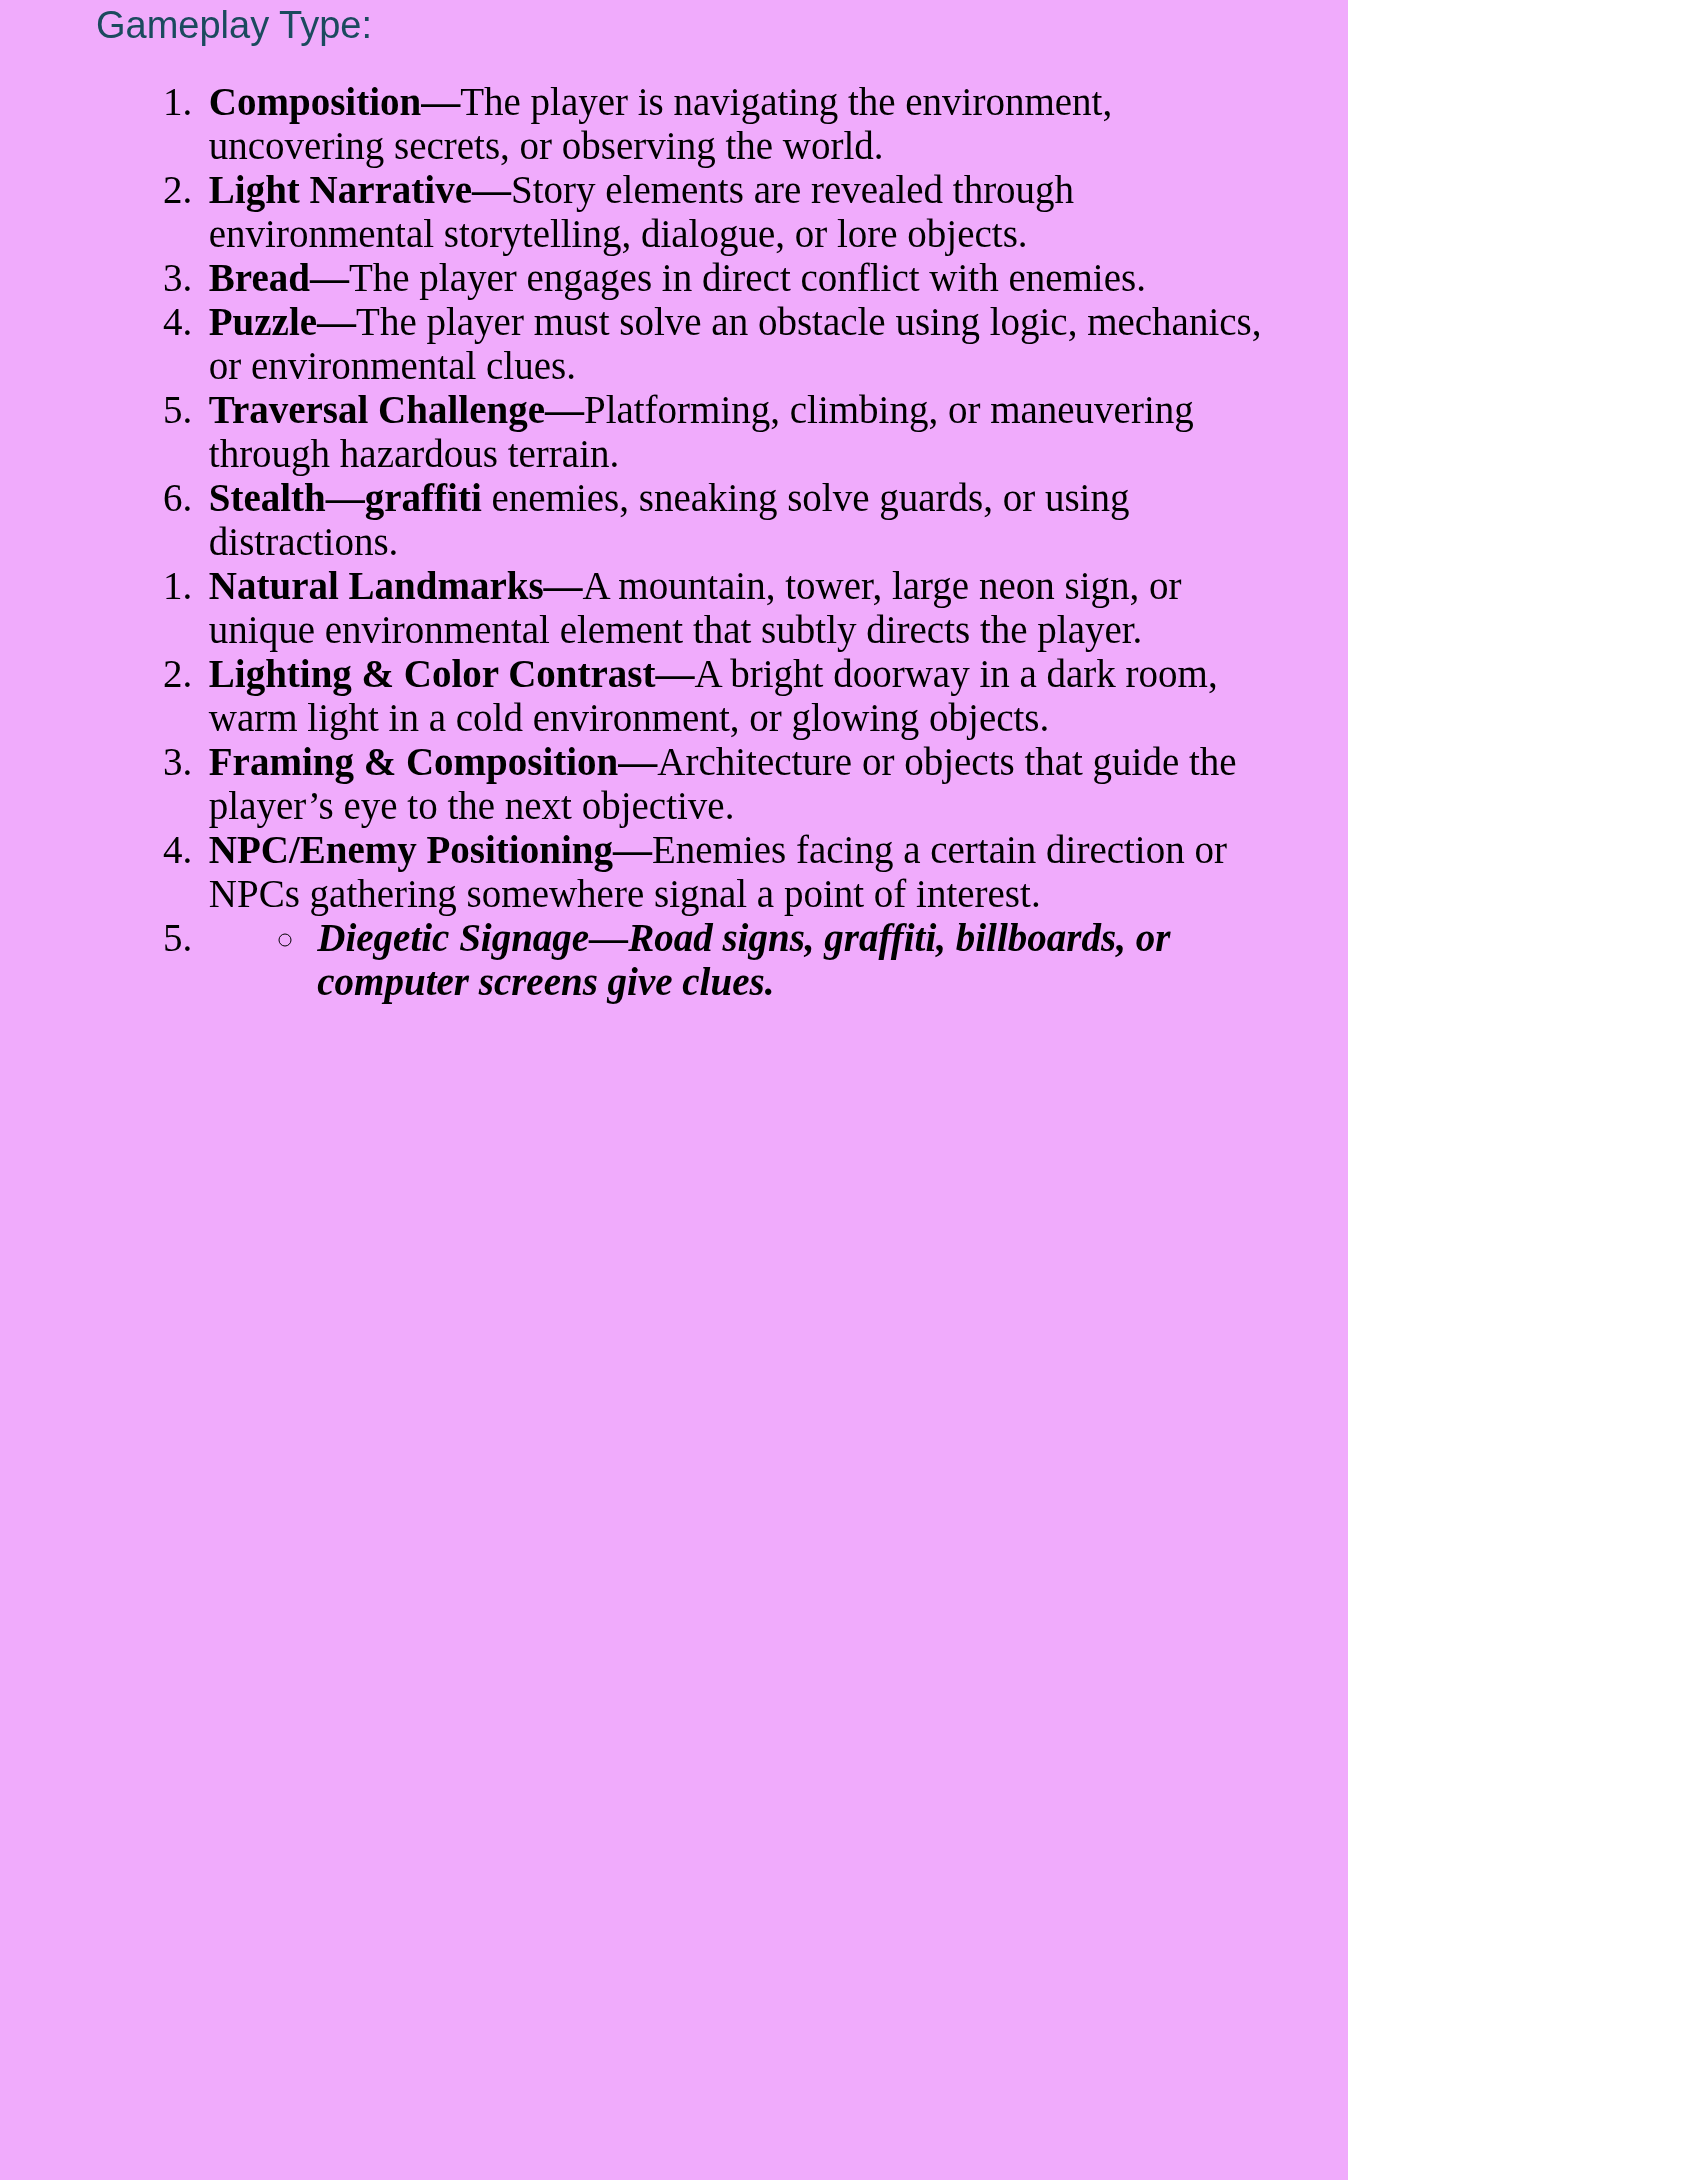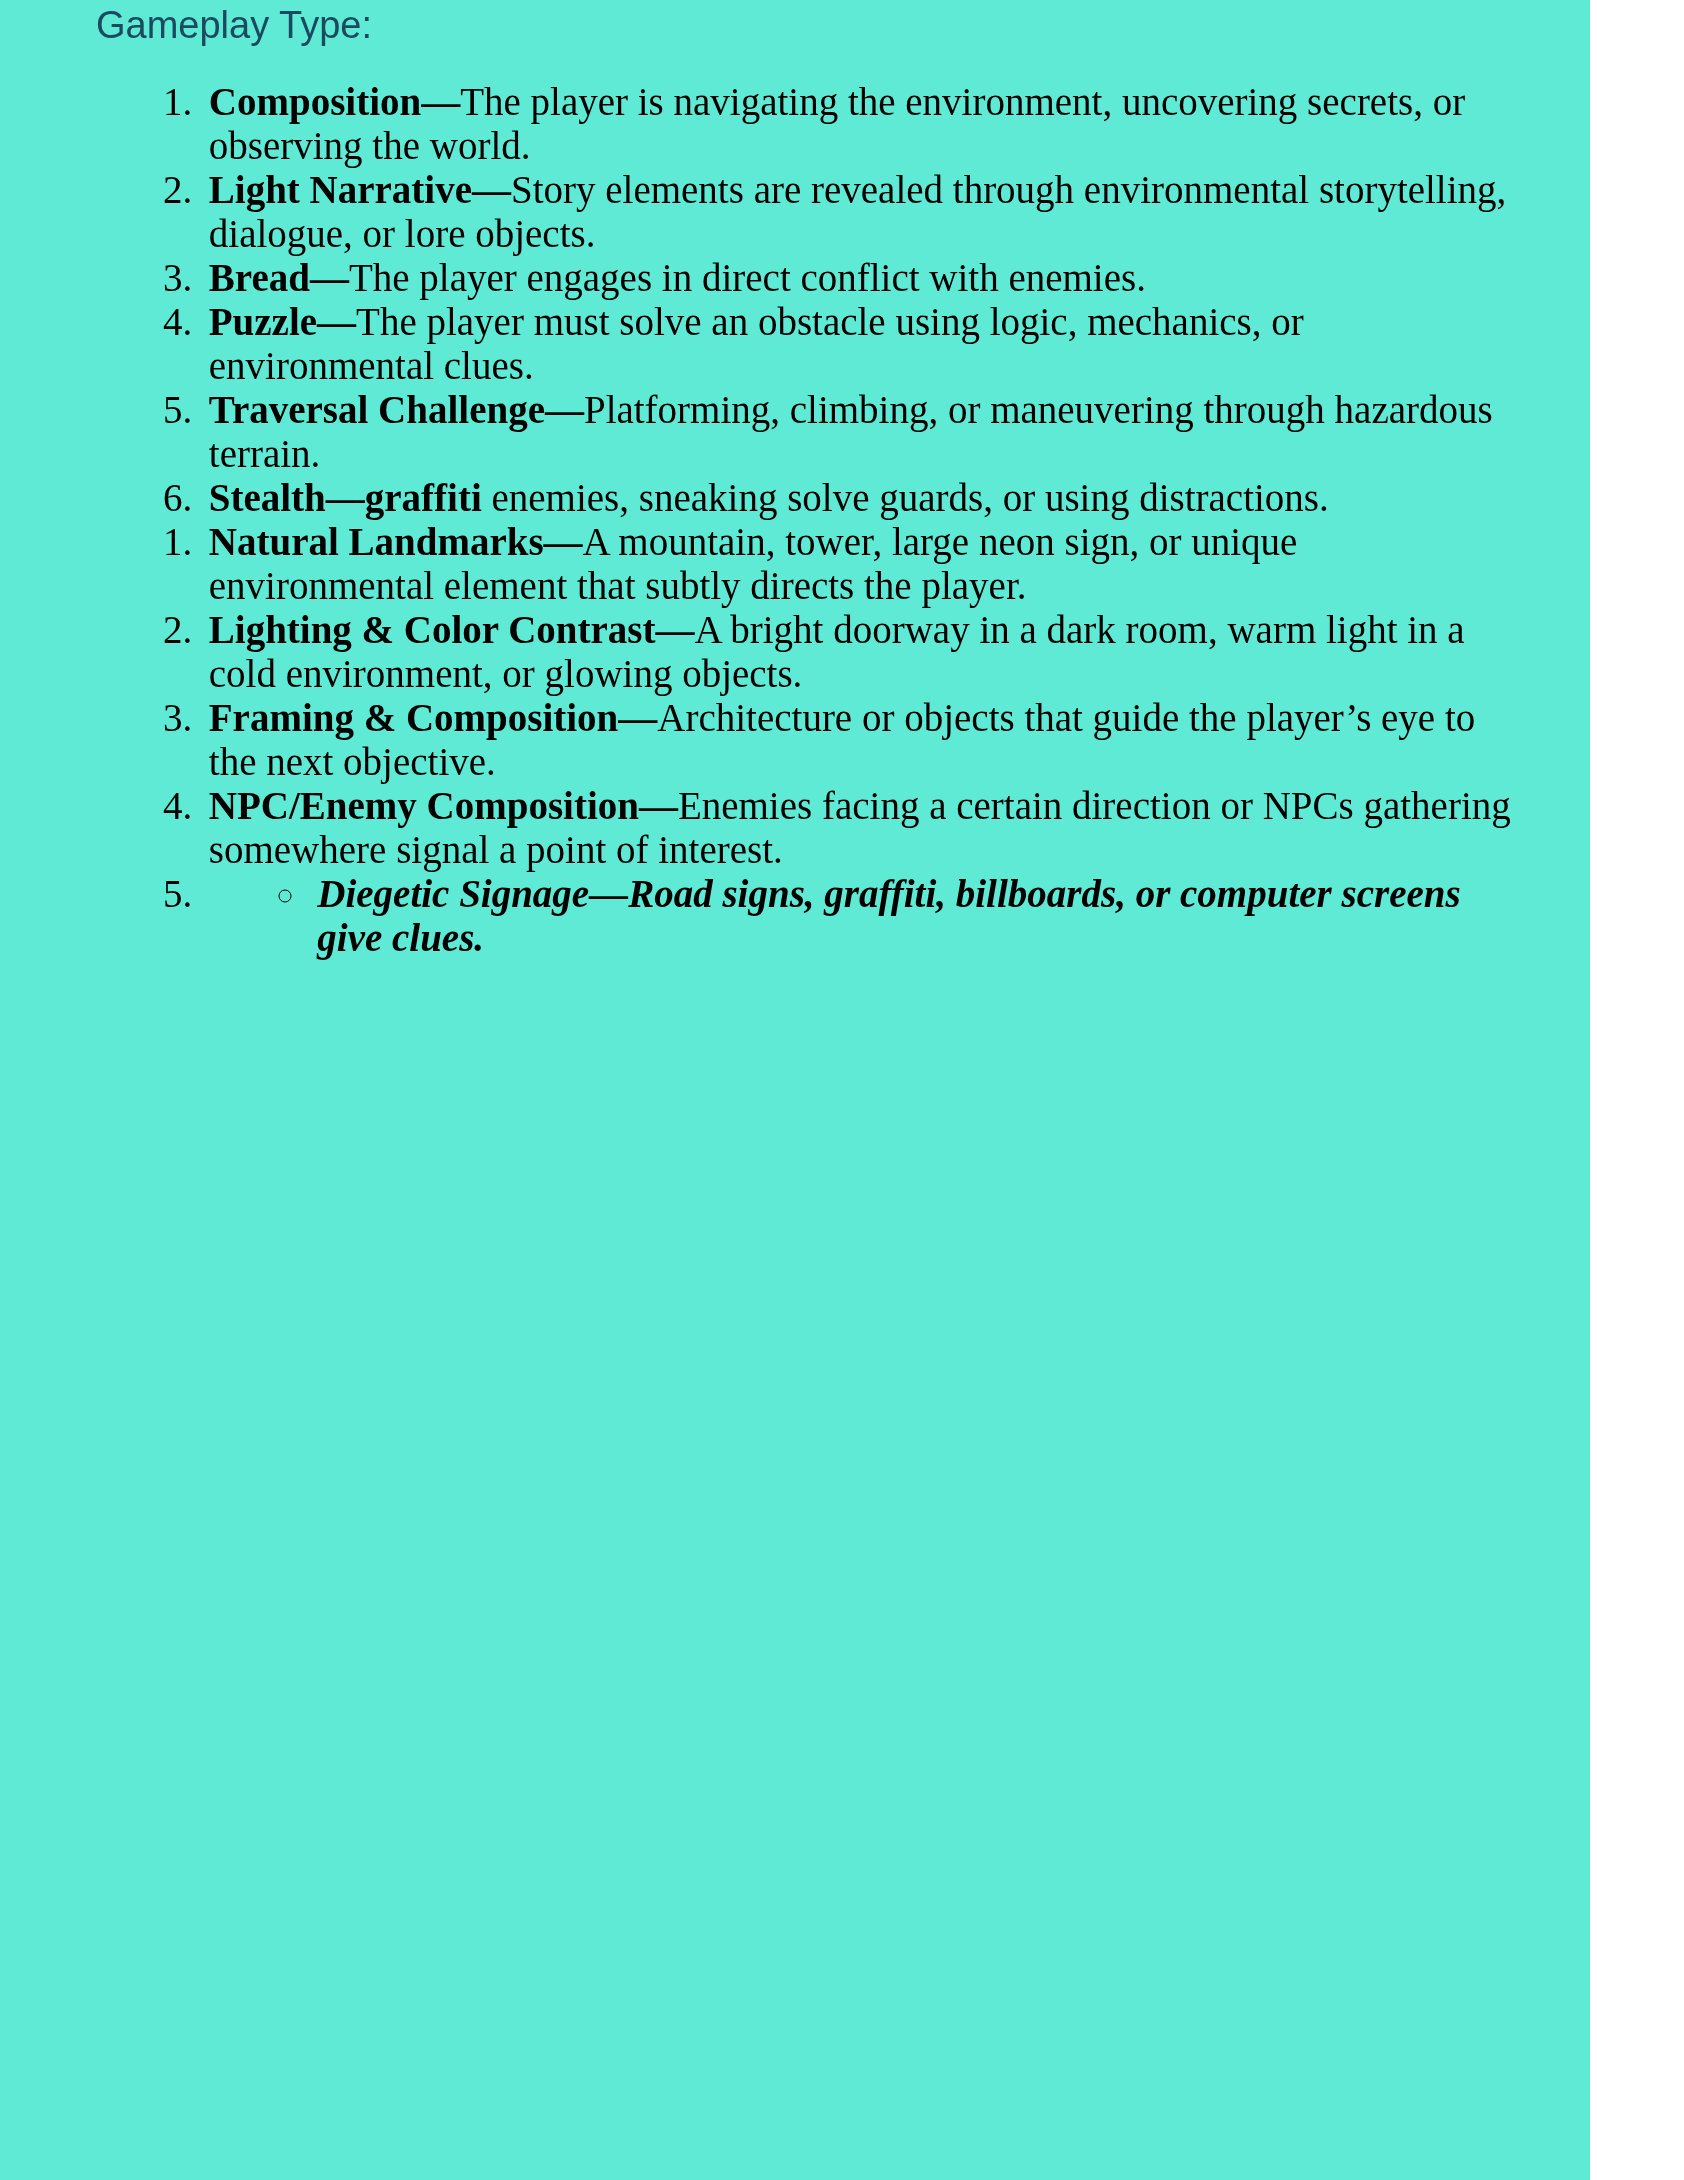--- a/index.html
+++ b/index.html
@@ -2,23 +2,23 @@
 <html style="font-size:13.6px"><head>
 <meta charset="utf-8">
 <style>
   html, body {
     margin: 0;
     padding: 0;
     background: #ffffff;
   }
   .page {
     position: relative;
-    width: 1590px;
+    width: 1348px;
     height: 2181px;
-    background: #5eead4;
+    background: #f0abfc;
     box-sizing: border-box;
     padding: 1.7px 77px 0 96px;
     font-family: "Liberation Serif", "DejaVu Serif", serif;
     color: #000000;
     overflow: hidden;
   }
   h1.doc-heading, h2.doc-heading {
     font-family: "Liberation Sans", "DejaVu Sans", sans-serif;
     font-weight: 400;
     font-size: 38px;
@@ -87,21 +87,21 @@
     <li>
       <b>Natural Landmarks—</b><span>A mountain, tower, large neon sign, or unique environmental element that subtly directs the player.</span>
     </li>
     <li>
       <b>Lighting &amp; Color Contrast—</b><span>A bright doorway in a dark room, warm light in a cold environment, or glowing objects.</span>
     </li>
     <li>
       <b>Framing &amp; Composition—</b><span>Architecture or objects that guide the player’s eye to the next objective.</span>
     </li>
     <li>
-      <b>NPC/Enemy Composition—</b><span>Enemies facing a certain direction or NPCs gathering somewhere signal a point of interest.</span>
+      <b>NPC/Enemy Positioning—</b><span>Enemies facing a certain direction or NPCs gathering somewhere signal a point of interest.</span>
     </li>
     <li>
       <span></span>
       <ul class="doc-sublist">
         <li>
           <b>Diegetic Signage—Road signs, graffiti, billboards, or computer screens give clues.</b><span></span>
         </li>
       </ul>
     </li>
   </ol>

